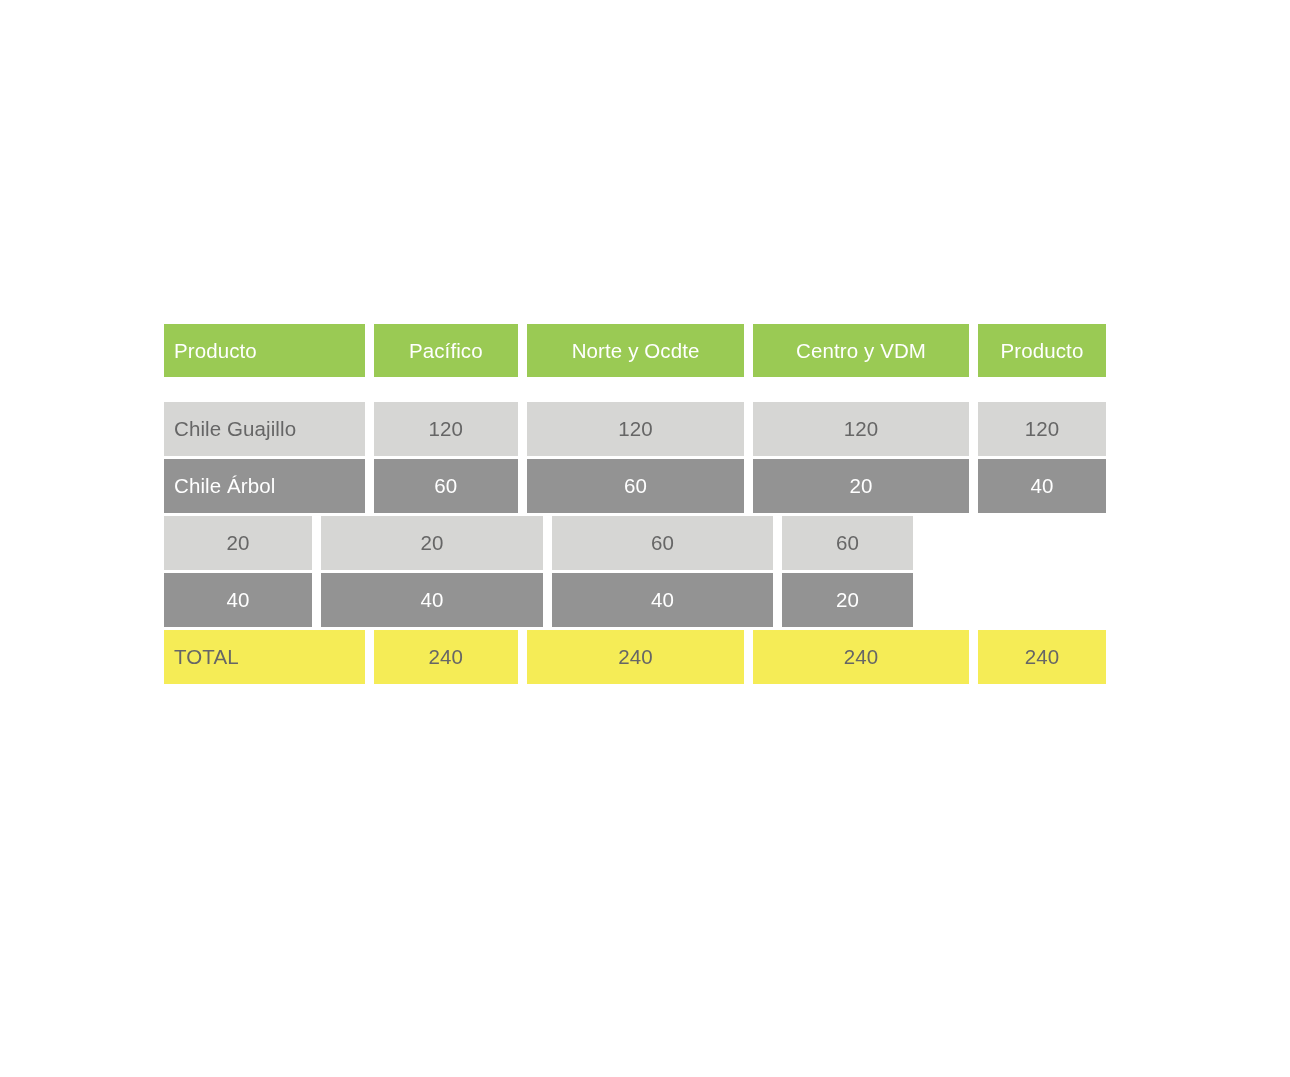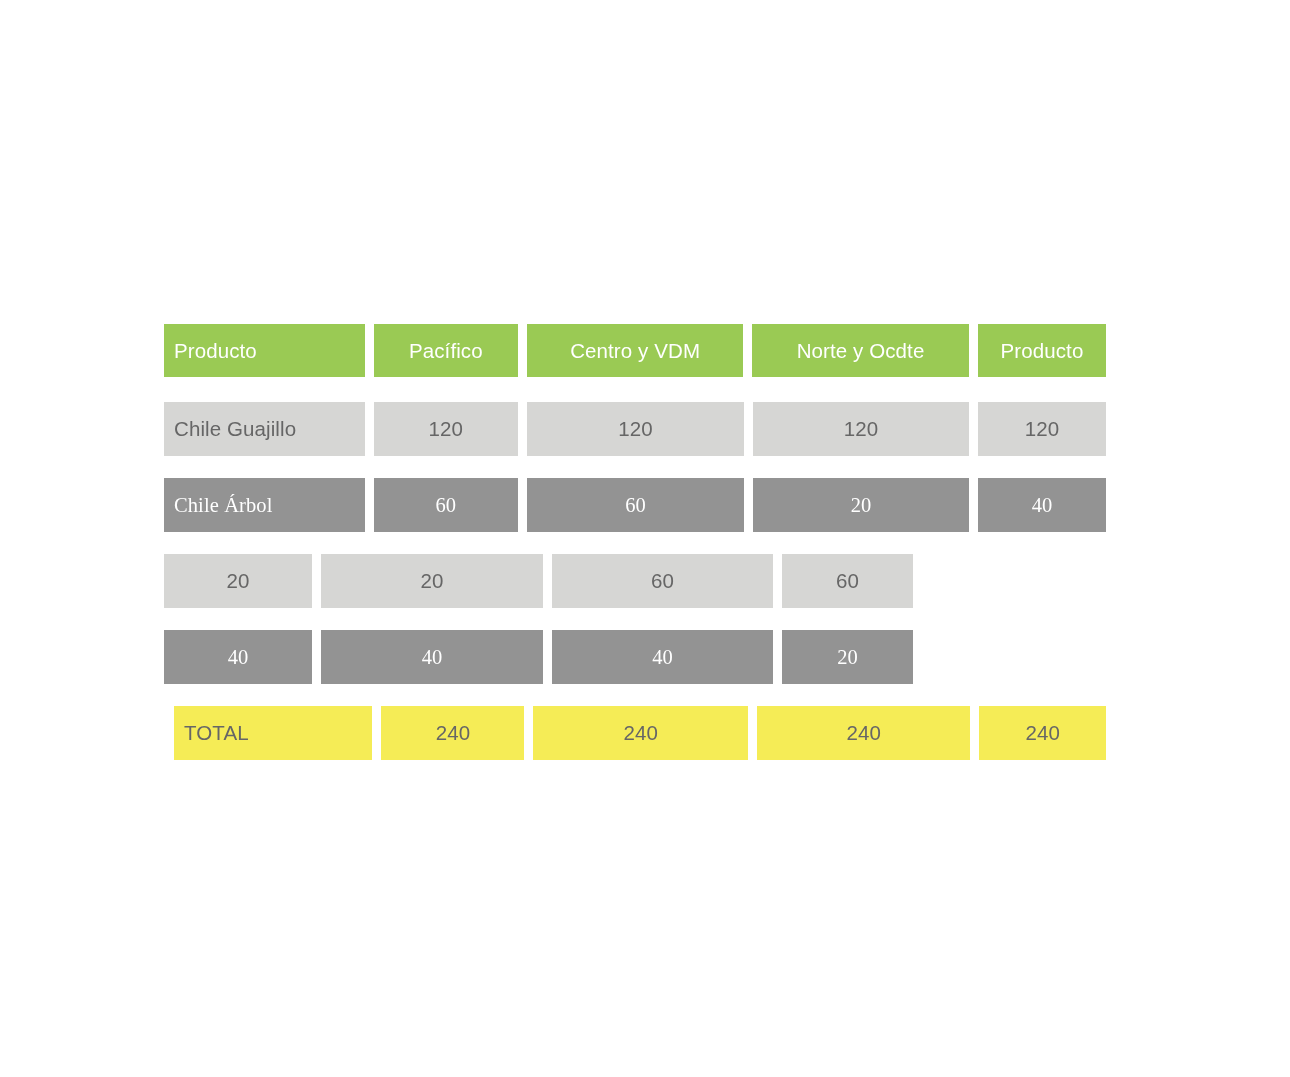--- a/index.html
+++ b/index.html
@@ -15,24 +15,24 @@
   }
   #table-wrap {
     position: absolute;
     left: 164px;
     top: 324px;
     width: 942px;
   }
   .t-row {
     display: flex;
     gap: 9px;
-    margin-bottom: 22px;
+    margin-bottom: 3px;
   }
   .t-row.header-row { margin-bottom: 25px; }
-  .t-row.total-row  { margin-bottom: 0; margin-left: 10px; }
+  .t-row.total-row  { margin-bottom: 0; }
   .cell {
     box-sizing: border-box;
     display: flex;
     align-items: center;
     height: 54px;
     font-size: 20.5px;
     letter-spacing: 0.1px;
     white-space: nowrap;
   }
   .t-row.header-row .cell { height: 53px; }
@@ -50,37 +50,36 @@
     background: #9ACA54;
     color: #ffffff;
   }
   .v-light {
     background: #D6D6D4;
     color: #666666;
   }
   .v-dark {
     background: #939393;
     color: #ffffff;
-    font-family: Liberation Serif, serif;
   }
   .v-total {
     background: #F5EC56;
     color: #666666;
   }
 </style>
 </head>
 <body>
 
 <div id="table-wrap">
 
   <div class="t-row header-row">
     <div class="cell v-header col0">Producto</div>
     <div class="cell v-header col1">Pacífico</div>
+    <div class="cell v-header col2">Norte y Ocdte</div>
     <div class="cell v-header col3">Centro y VDM</div>
-    <div class="cell v-header col2">Norte y Ocdte</div>
     <div class="cell v-header col4">Producto</div>
   </div>
 
   <div class="t-row">
     <div class="cell v-light col0">Chile Guajillo</div>
     <div class="cell v-light col1">120</div>
     <div class="cell v-light col2">120</div>
     <div class="cell v-light col3">120</div>
     <div class="cell v-light col4">120</div>
   </div>

